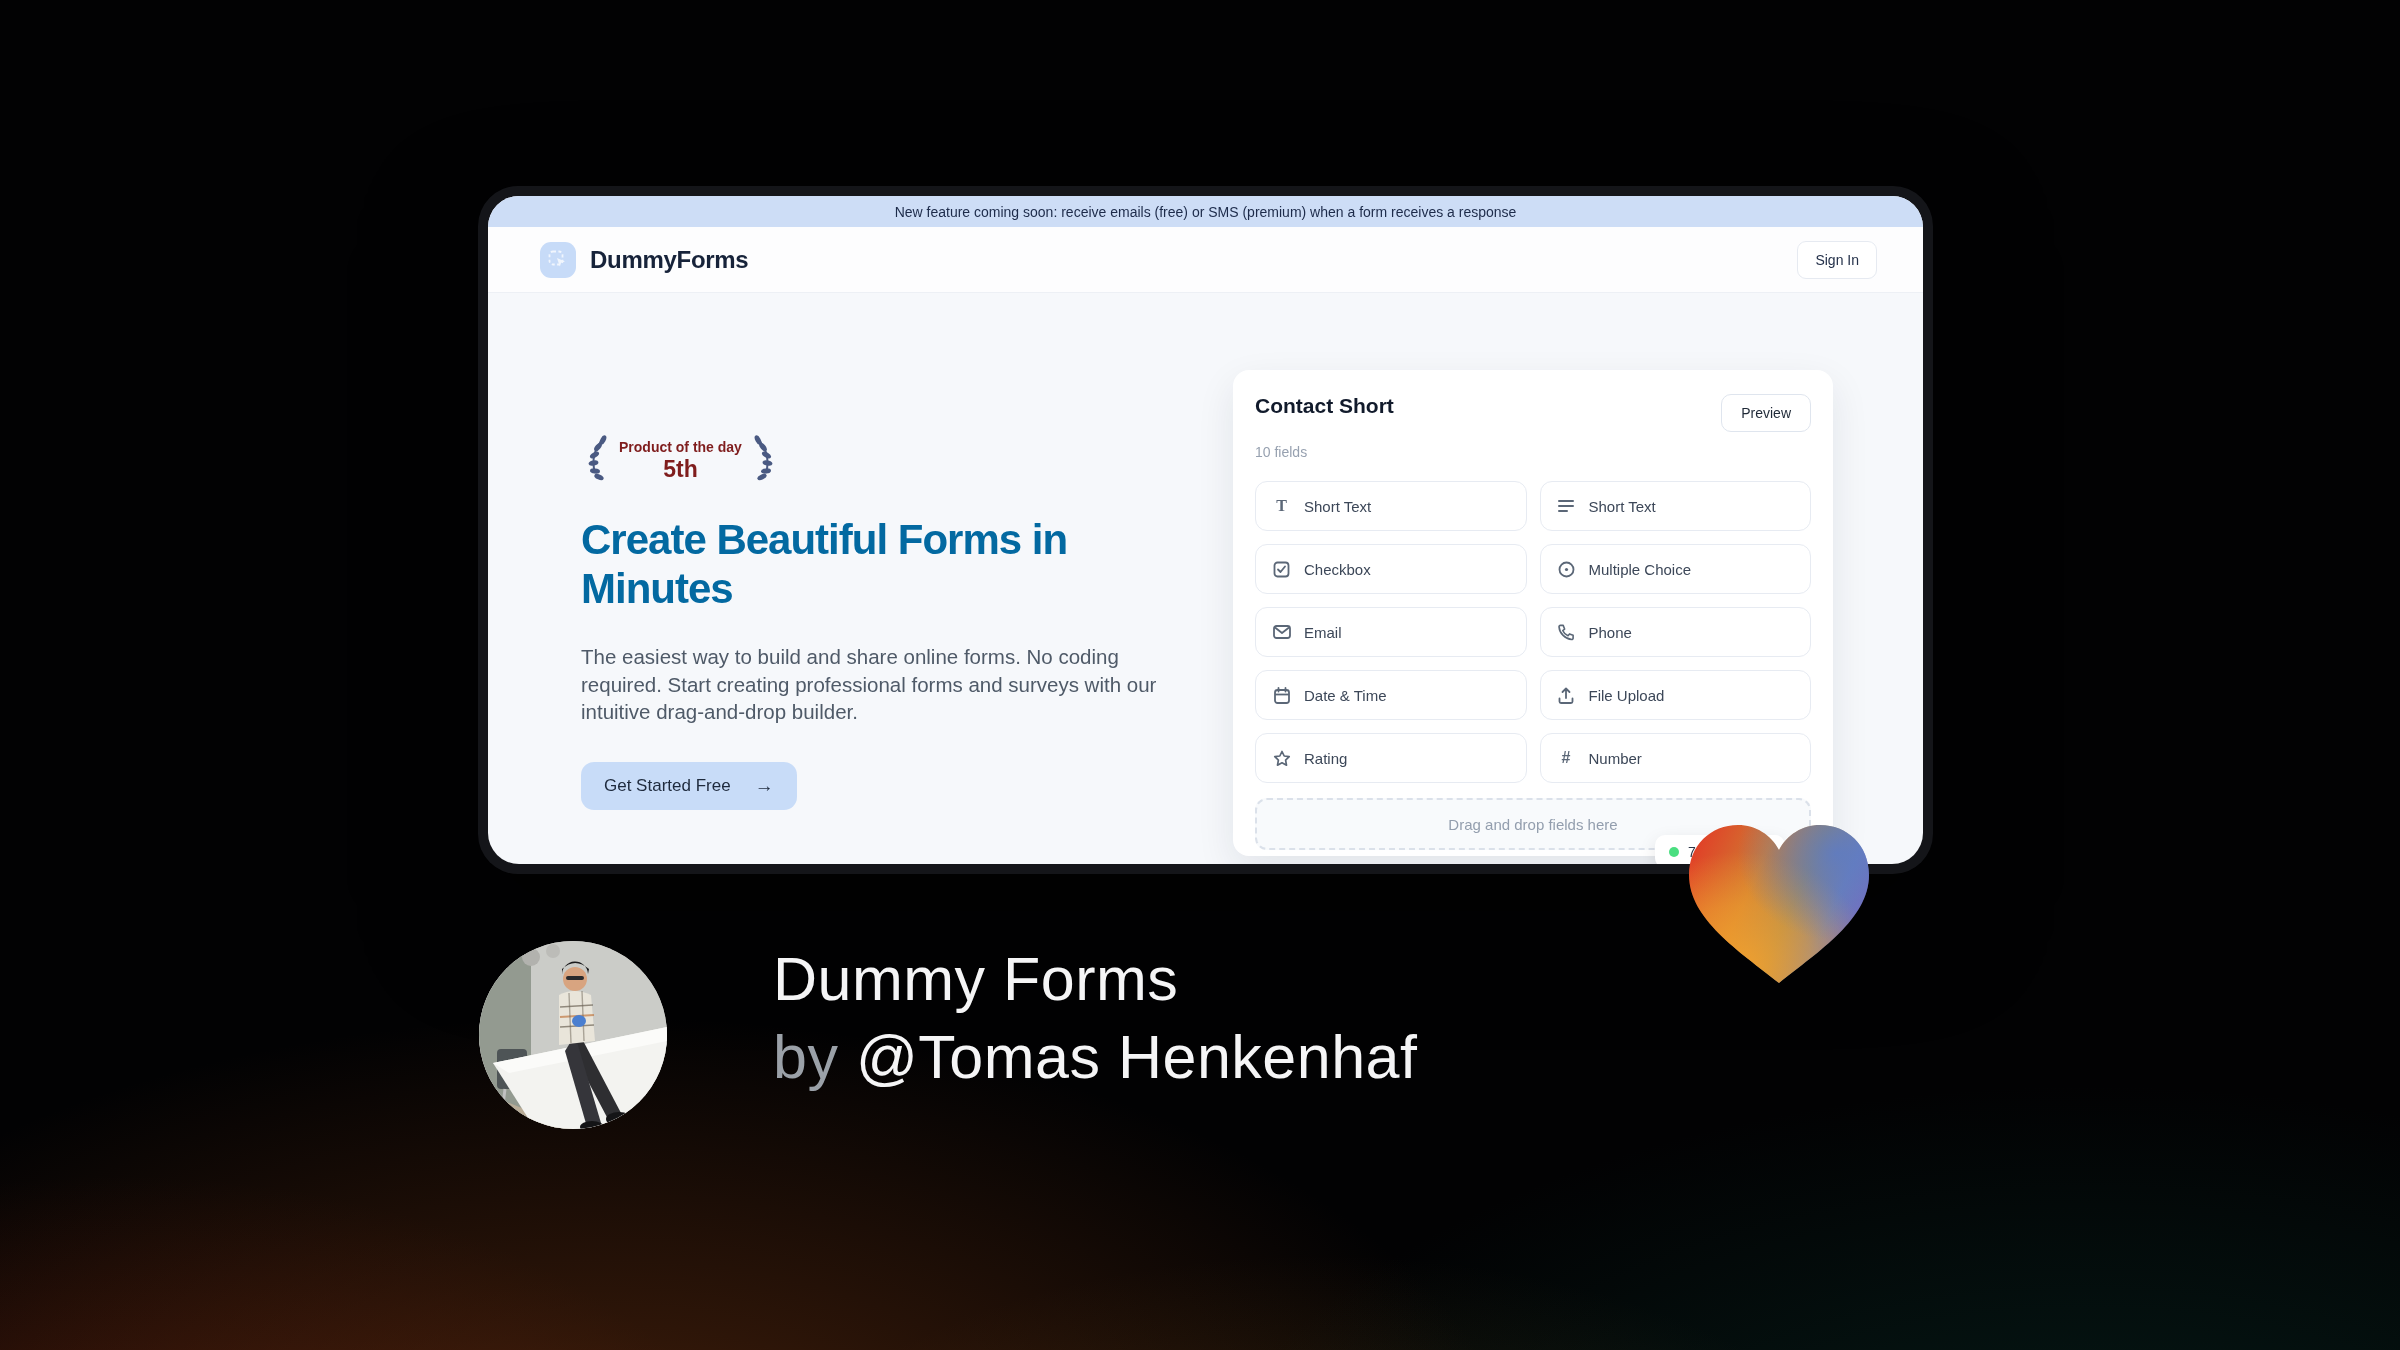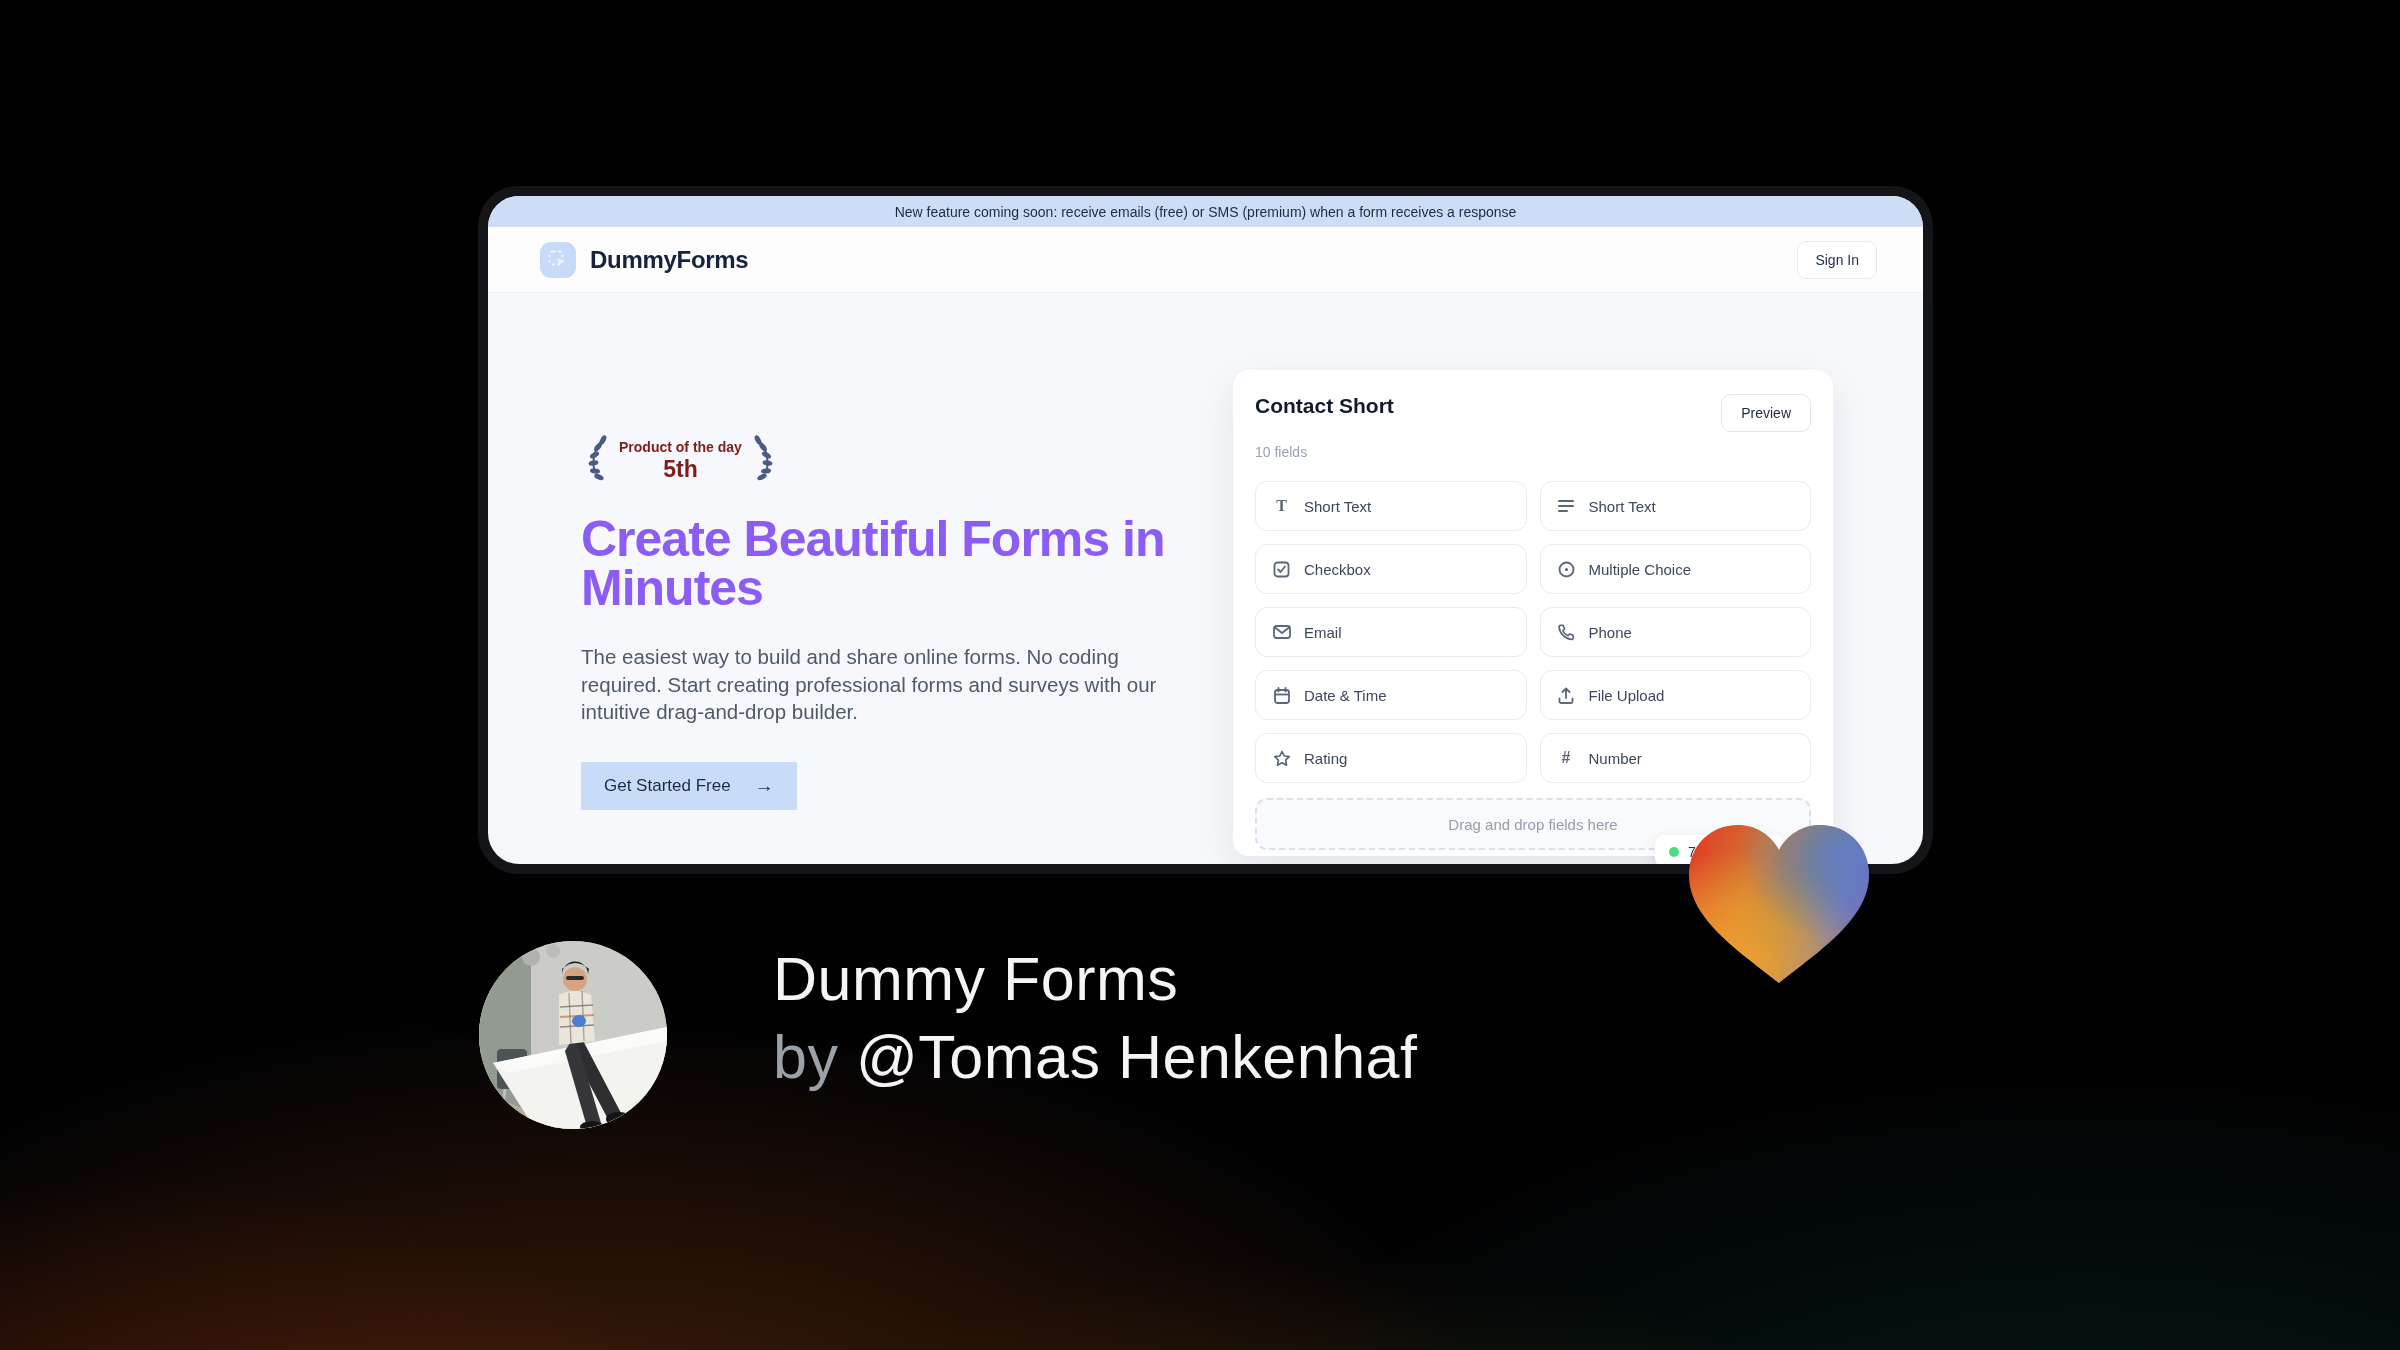--- a/index.html
+++ b/index.html
@@ -51,29 +51,29 @@
 
   
   .hero { position: absolute; left: 93px; top: 237px; width: 585px; }
   .laurel-badge {
     display: flex; align-items: center; gap: 6px; color: #7f1d1d; width: fit-content;
   }
   .laurel-text { text-align: center; padding: 0 2px; }
   .laurel-line1 { font-size: 14px; font-weight: bold; }
   .laurel-line2 { font-size: 23px; font-weight: bold; margin-top: 1px; }
   .hero-title {
-    margin-top: 26px; font-size: 50px; line-height: 49px; font-weight: 800;
-    color: #8b5cf6; letter-spacing: -1px;
+    margin-top: 26px; font-size: 42px; line-height: 49px; font-weight: 800;
+    color: #0369a1; letter-spacing: -1px;
   }
   .hero-desc {
     margin-top: 30px; font-size: 20.5px; line-height: 27.5px; color: #4f5a68; width: 578px;
   }
   .cta-btn {
     margin-top: 36px; display: inline-flex; align-items: center; gap: 24px;
-    background: #c8dcf8; border: none; border-radius: 1px;
+    background: #c8dcf8; border: none; border-radius: 13px;
     padding: 13px 23px; font-size: 17px; color: #1e2a3d; cursor: pointer;
     font-family: inherit; font-weight: 500;
   }
   .cta-arrow { font-size: 19px; }
 
   
   .form-card {
     position: absolute; left: 745px; top: 174px; width: 600px; height: 486px;
     background: #fff; border-radius: 16px; padding: 24px 22px;
     box-shadow: 0 14px 38px rgba(20,30,60,.09);

